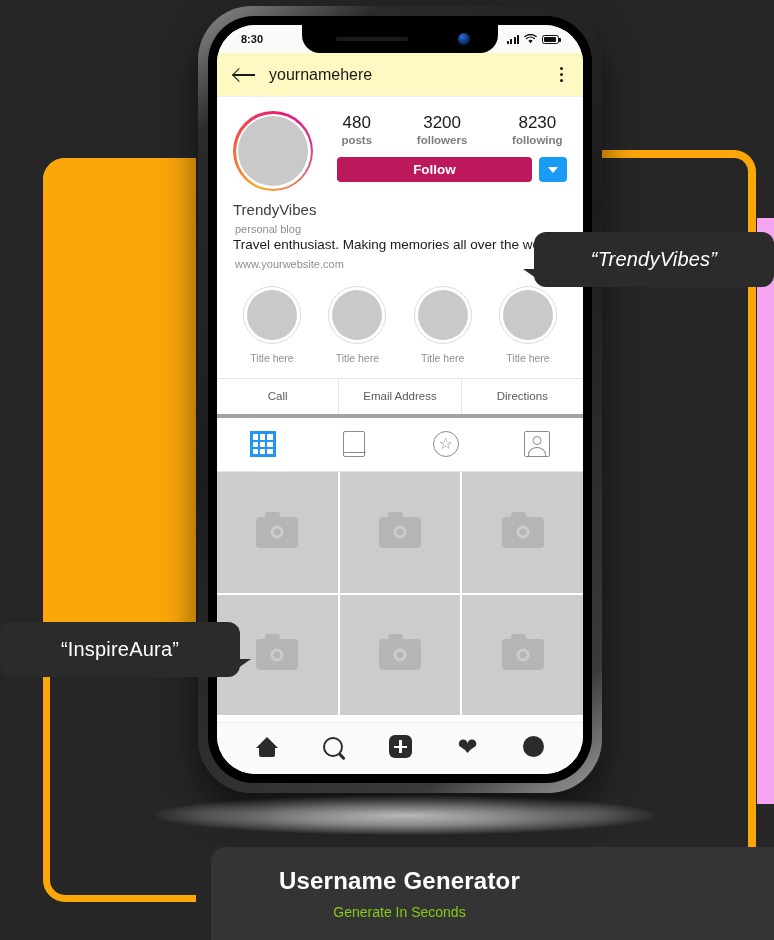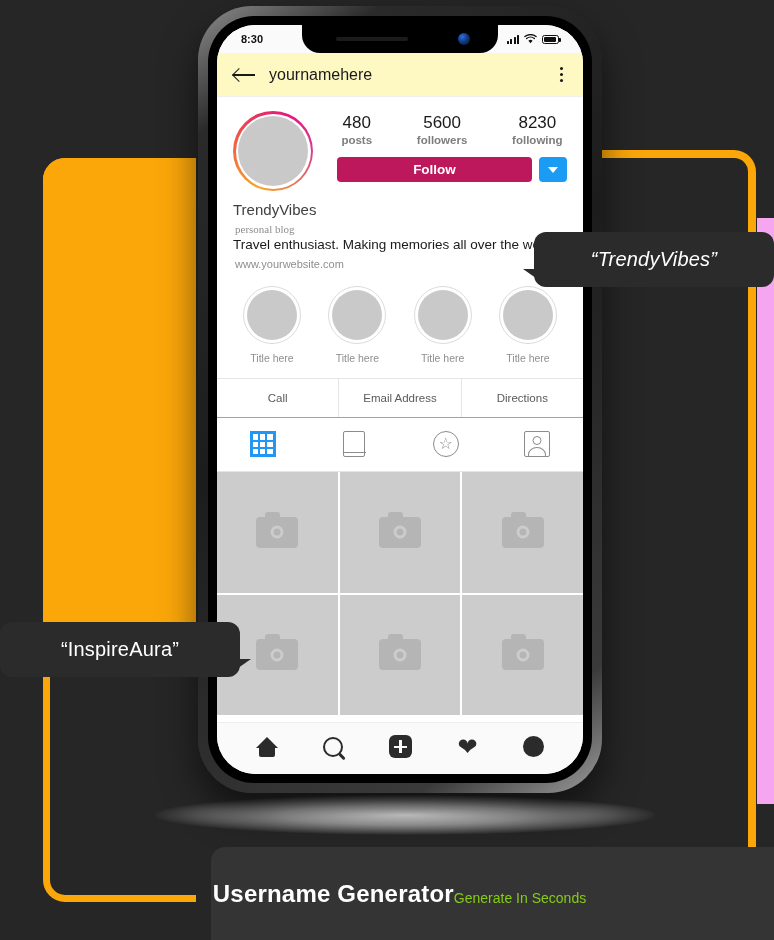--- a/index.html
+++ b/index.html
@@ -173,38 +173,38 @@
   .btn-caret {
     width: 28px; height: 25px; background:#1a9cf5; border-radius:4px;
     display:flex; align-items:center; justify-content:center;
   }
   .btn-caret .tri {
     width:0;height:0;border-left:5px solid transparent;border-right:5px solid transparent;border-top:6px solid #fff;
   }
 
   .bio { padding: 10px 16px 0 16px; }
   .bio .name { font-size: 15px; color:#404040; }
-  .bio .cat { font-size: 11px; color:#8e8e8e; margin-top: 5px; padding-left:2px;font-family:Liberation Serif, serif; }
+  .bio .cat { font-size: 11px; color:#8e8e8e; margin-top: 5px; padding-left:2px; }
   .bio .desc { font-size: 13.5px; color:#1a1a1a; line-height: 1.33; margin-top: 1px; }
   .bio .web { font-size: 11px; color:#8e8e8e; margin-top: 4px; padding-left:2px; }
 
   
   .highlights { display:flex; justify-content: space-between; padding: 16px 26px 8px 26px; }
   .hl { text-align:center; }
   .hl .circ {
     width: 58px; height: 58px; border-radius:50%;
     border: 1px solid #dcdcdc; padding: 3px;
   }
   .hl .circ i { display:block; width:100%; height:100%; border-radius:50%; background:#c9c9c9; }
   .hl .cap { font-size: 10.5px; color:#8e8e8e; margin-top: 8px; }
 
   
   .contact-row {
     display:flex; height: 40px;
-    border-top: 1px solid #e6e6e6; border-bottom: 1px solid #a3a3a3;
+    border-top: 1px solid #e6e6e6; border-bottom: 4px solid #a3a3a3;
     margin-top: 6px;
   }
   .contact-row .c {
     flex:1; display:flex; align-items:center; justify-content:center;
     font-size: 11.5px; color:#5a5a5a;
   }
   .contact-row .c + .c { border-left: 1px solid #e6e6e6; }
 
   
   .tabs { display:flex; height: 54px; border-bottom: 1px solid #e6e6e6; }
@@ -275,21 +275,21 @@
     border-bottom: 14px solid transparent;
   }
 
   
   #banner {
     position:absolute;
     left: 211px; top: 847px;
     width: 563px; height: 93px;
     background: #343434;
     border-radius: 14px 0 0 0;
-    display:flex; flex-direction:row;
+    display:flex; flex-direction:column;
     align-items:center; justify-content:center;
     z-index: 45;
     padding-right: 186px;
   }
   #banner .t { font-size: 24px; font-weight: bold; color:#fff; letter-spacing:.2px; }
   #banner .s { font-size: 14px; color:#84cc16; margin-top: 9px; }
 </style>
 </head>
 <body>
 
@@ -349,21 +349,21 @@
               <div class="pic"></div>
             </div>
           </div>
           <div class="profile-right">
             <div class="stats">
               <div class="stat">
                 <div class="num">480</div>
                 <div class="lbl">posts</div>
               </div>
               <div class="stat">
-                <div class="num">5600</div>
+                <div class="num">3200</div>
                 <div class="lbl">followers</div>
               </div>
               <div class="stat">
                 <div class="num">8230</div>
                 <div class="lbl">following</div>
               </div>
             </div>
             <div class="actions">
               <button class="btn-follow">Follow</button>
               <span class="btn-caret">

